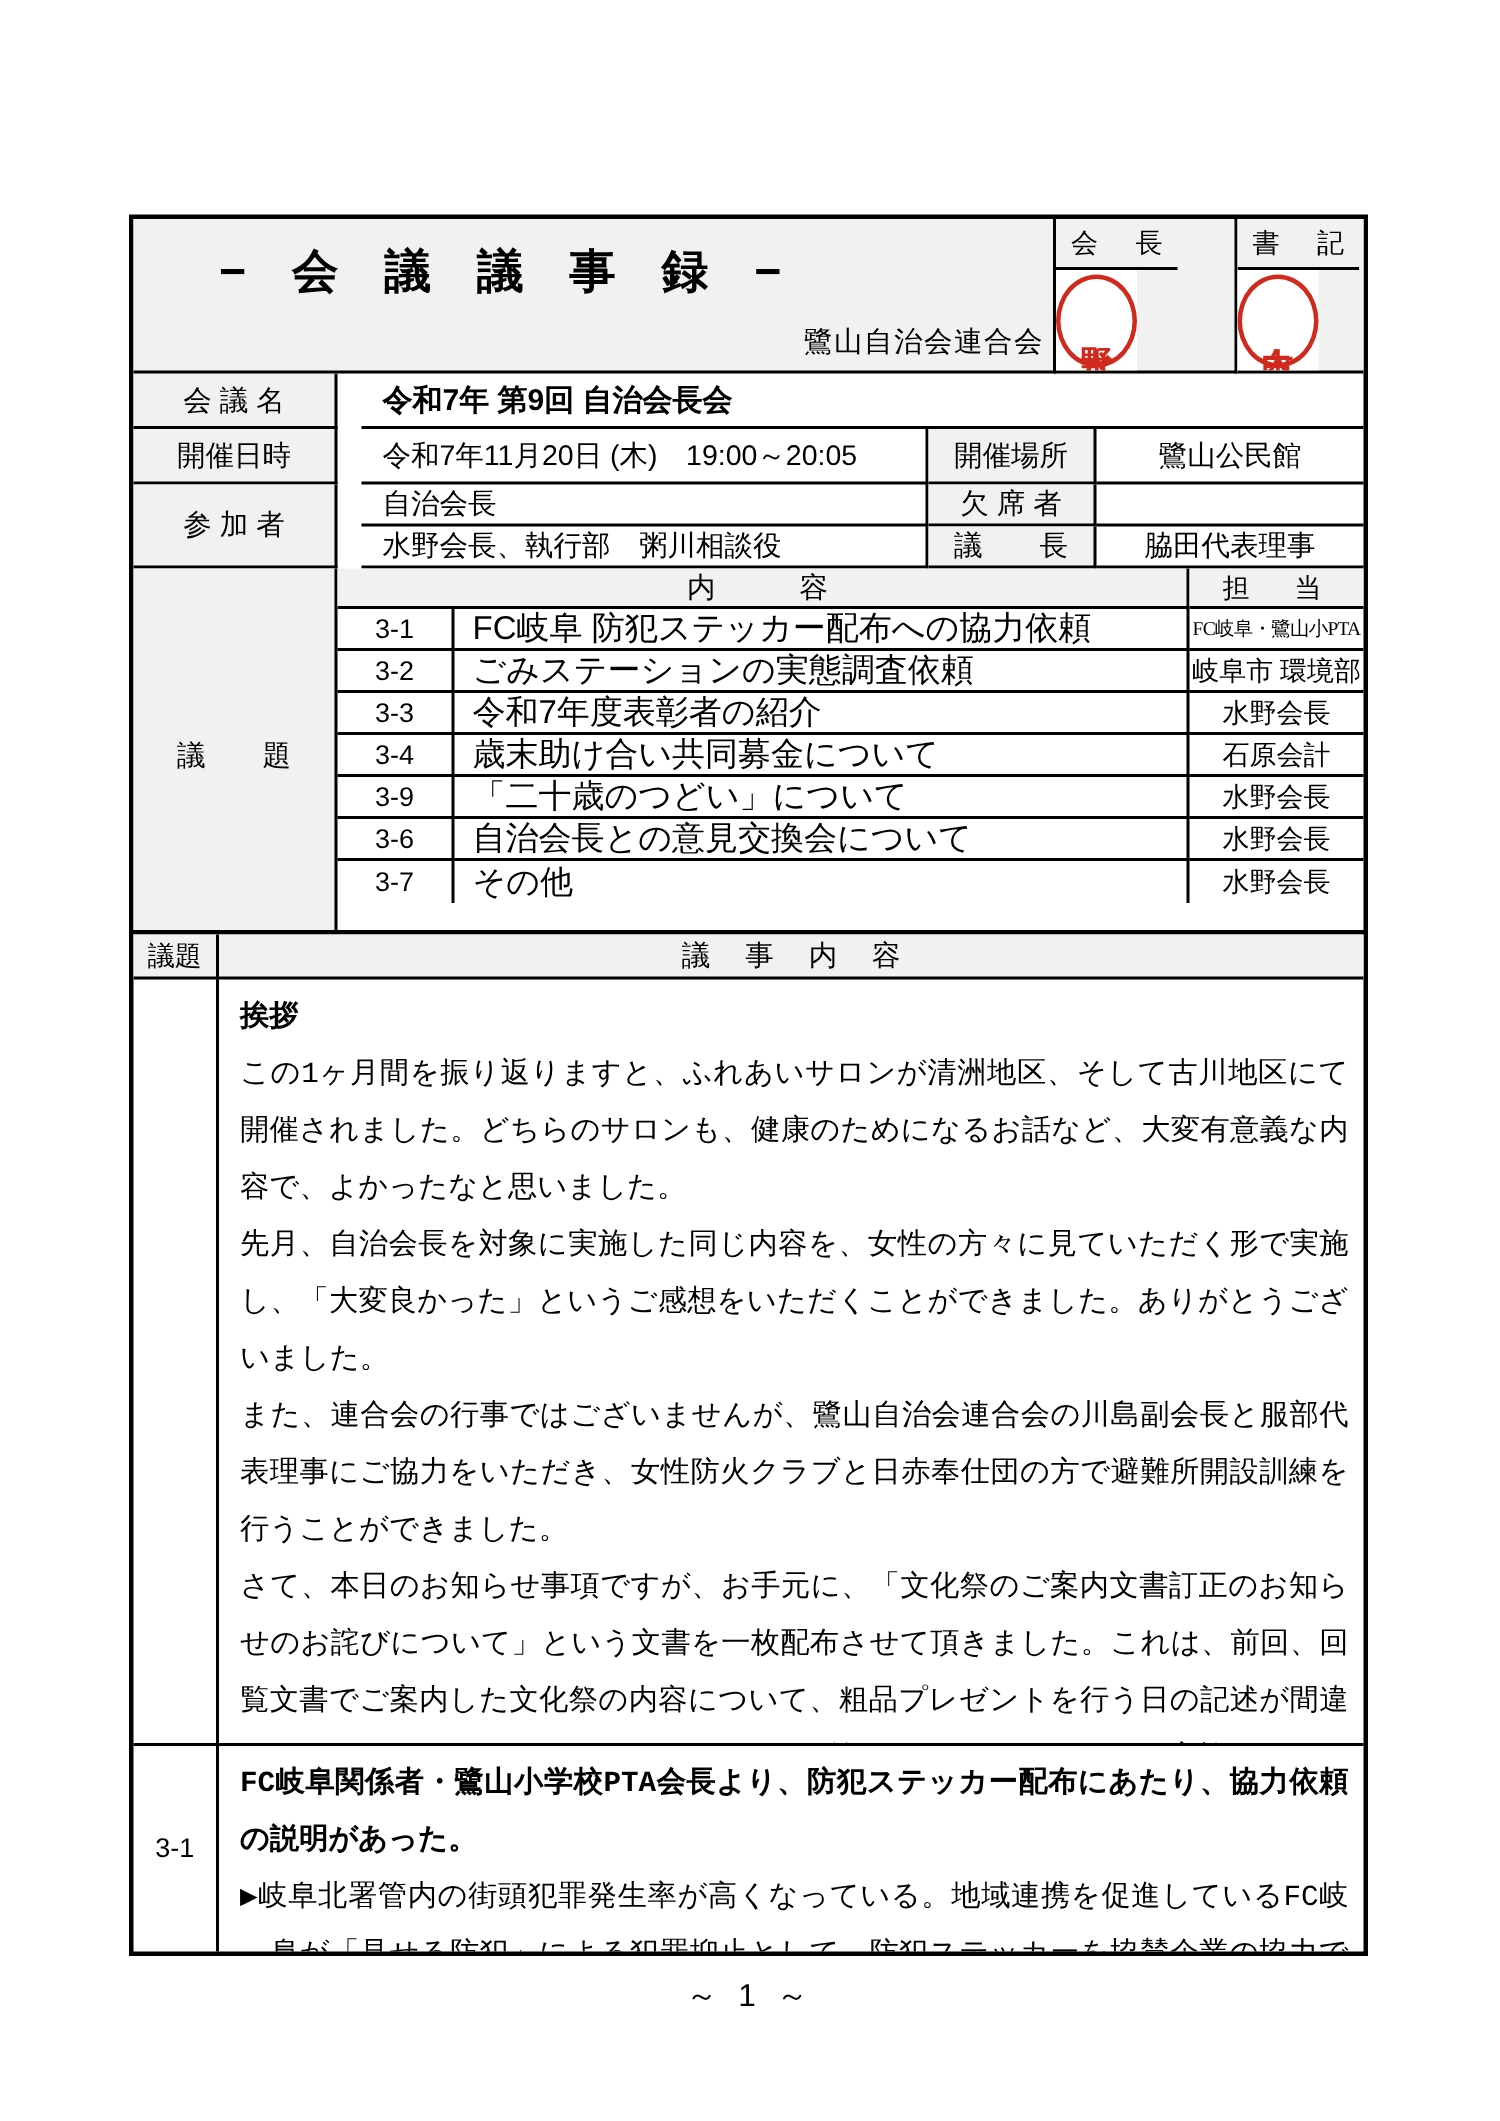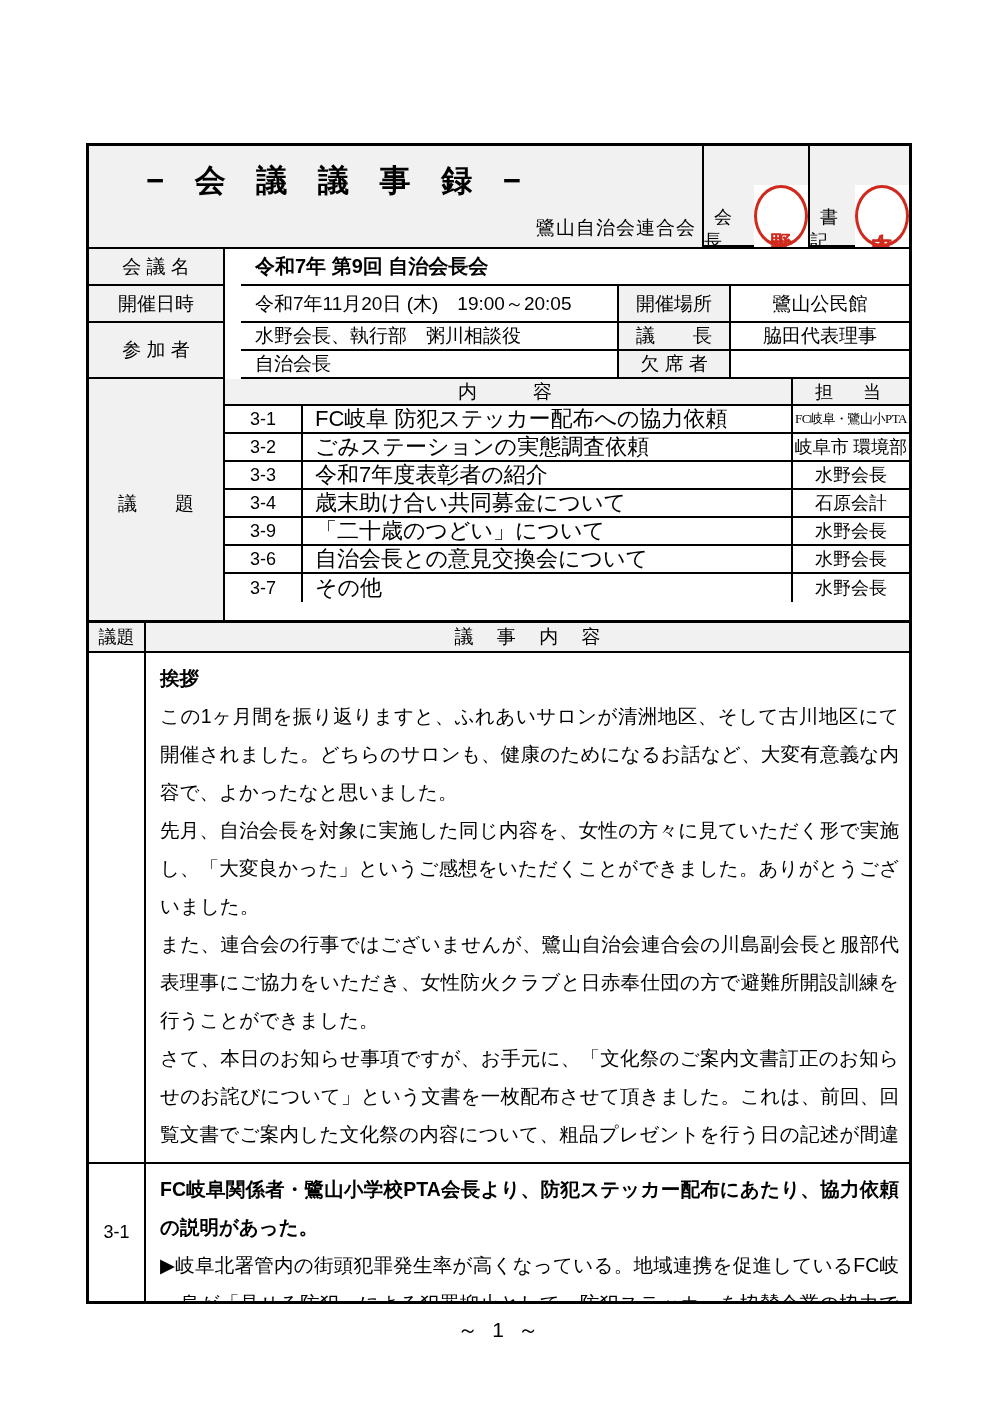--- a/index.html
+++ b/index.html
@@ -13,21 +13,21 @@
   .cell.last { border-right:none; }
   .rlast > .cell { border-bottom:none; }
   .gray { background:#f1f1f1; }
   .ctr { justify-content:center; text-align:center; }
 
   
   #t1 { left:86px; top:143px; width:826px; }
   .h-title-cell { position:relative; width:615px; display:block; }
   .doc-title { padding:14px 0 0 16px; font-size:31px; font-weight:bold; letter-spacing:11px; white-space:nowrap;margin-left:41px; }
   .doc-org { position:absolute; right:6px; bottom:6px; font-size:19px; font-weight:normal; letter-spacing:1px; }
-  .sealcol { width:106px; display:flex; flex-direction:row; align-items:flex-end; }
+  .sealcol { width:121px; display:flex; flex-direction:column; align-items:flex-start; }
   .sealcol .slabel { height:34px; border-bottom:2px solid #000; display:flex; align-items:center; justify-content:center; font-size:18px; letter-spacing:10px; text-indent:10px; }
   .sealbox { flex:1; display:flex; align-items:center; justify-content:center; background:#fff; }
   .seal { width:54px; height:62px; border:3px solid #cf2a1d; border-radius:50%; color:#cf2a1d; display:flex; align-items:center; justify-content:center; writing-mode:vertical-rl; text-orientation:upright; font-size:22px; font-weight:bold; line-height:1; }
 
   .labelcell { width:136px; font-size:19px; justify-content:center; text-align:center; }
   .valuecell { padding-left:14px; font-size:19px;margin-left:16px; }
   .bold { font-weight:bold; }
   .sub { display:flex; flex-direction:column; flex:1; }
 
   .num { width:78px; justify-content:center; font-size:18px; }
@@ -36,21 +36,21 @@
   .acharge.small { font-size:13px; letter-spacing:-0.5px; }
 
   
   #t2 { left:86px; top:620px; width:826px; }
   .topiccol { width:57px; font-size:18px; justify-content:center; align-items:flex-start; padding-top:4px; }
   .topiccol.mid { align-items:center; padding-top:0; }
   #t2 .hdr { height:30px; }
   #t2 .hdr .cell { align-items:center; padding-top:0; }
   .mhead { flex:1; justify-content:center; font-size:19px; letter-spacing:9px; text-indent:9px; }
   .mbody { flex:1; display:block; padding:6px 10px 0 14px; font-size:19.5px; line-height:38px; text-align:justify; }
-  .mbody p { text-align:justify; }
+  .mbody p { text-align:justify;font-family:Liberation Mono, monospace; }
   .hang { padding-left:20px; text-indent:-20px; }
 
   .pagenum { position:absolute; left:0; top:1316px; width:100%; text-align:center; font-size:21px; letter-spacing:4px; }
 </style>
 </head>
 <body>
 
 <div class="page">
 
   <div class="tbl" id="t1">
@@ -83,28 +83,28 @@
       <div class="cell gray labelcell">開催日時</div>
       <div class="cell valuecell" style="width:378px;">令和7年11月20日 (木)　19:00～20:05</div>
       <div class="cell gray ctr" style="width:112px; font-size:19px;">開催場所</div>
       <div class="cell last ctr" style="flex:1; font-size:19px;">鷺山公民館</div>
     </div>
 
     <div class="trow" style="height:56px;">
       <div class="cell gray labelcell">参 加 者</div>
       <div class="sub">
         <div class="trow" style="height:28px;">
+          <div class="cell valuecell" style="width:378px;">自治会長</div>
+          <div class="cell gray ctr" style="width:112px; font-size:19px;">欠 席 者</div>
+          <div class="cell last" style="flex:1;"></div>
+        </div>
+        <div class="trow" style="height:28px;">
           <div class="cell valuecell" style="width:378px;">水野会長、執行部　粥川相談役</div>
           <div class="cell gray ctr" style="width:112px; font-size:19px;">議　　長</div>
           <div class="cell last ctr" style="flex:1; font-size:19px;">脇田代表理事</div>
-        </div>
-        <div class="trow" style="height:28px;">
-          <div class="cell valuecell" style="width:378px;">自治会長</div>
-          <div class="cell gray ctr" style="width:112px; font-size:19px;">欠 席 者</div>
-          <div class="cell last" style="flex:1;"></div>
         </div>
       </div>
     </div>
 
     <div class="trow rlast" style="height:250px;">
       <div class="cell gray labelcell" style="font-size:19px;">議　　題</div>
       <div class="sub">
         <div class="trow" style="height:27px;">
           <div class="cell gray ctr" style="width:568px; font-size:19px; letter-spacing:6px;">内　　容</div>
           <div class="cell last gray ctr" style="flex:1; font-size:18px; letter-spacing:6px;">担　当</div>

